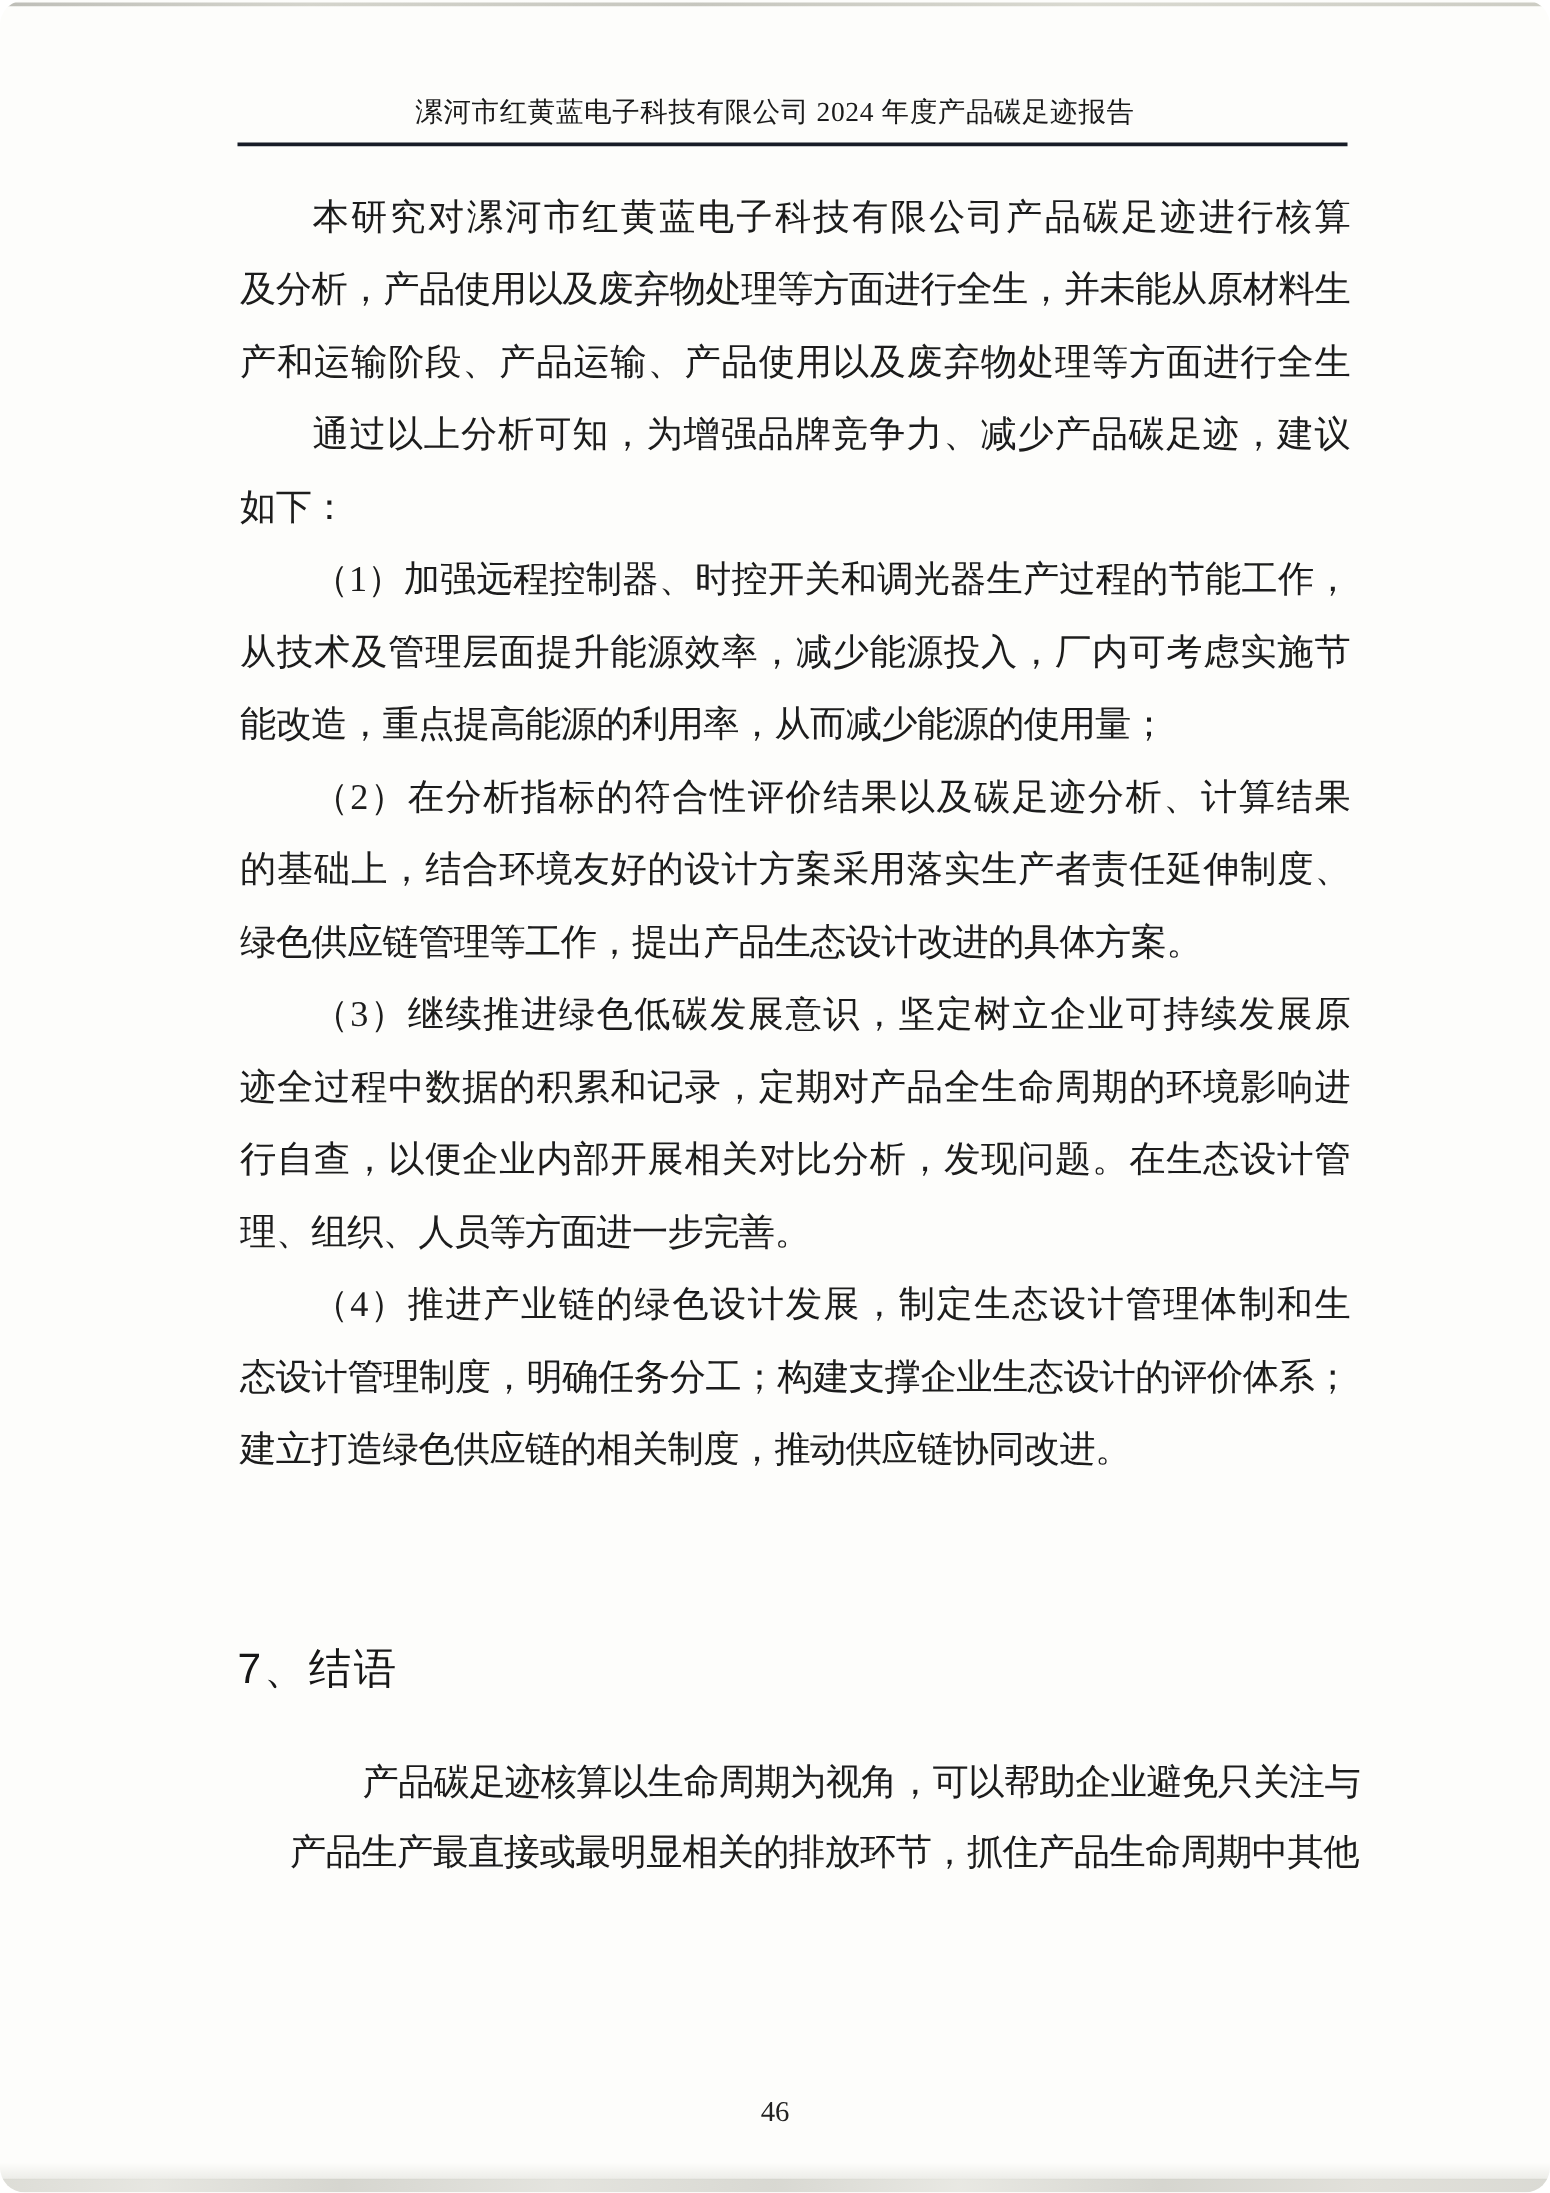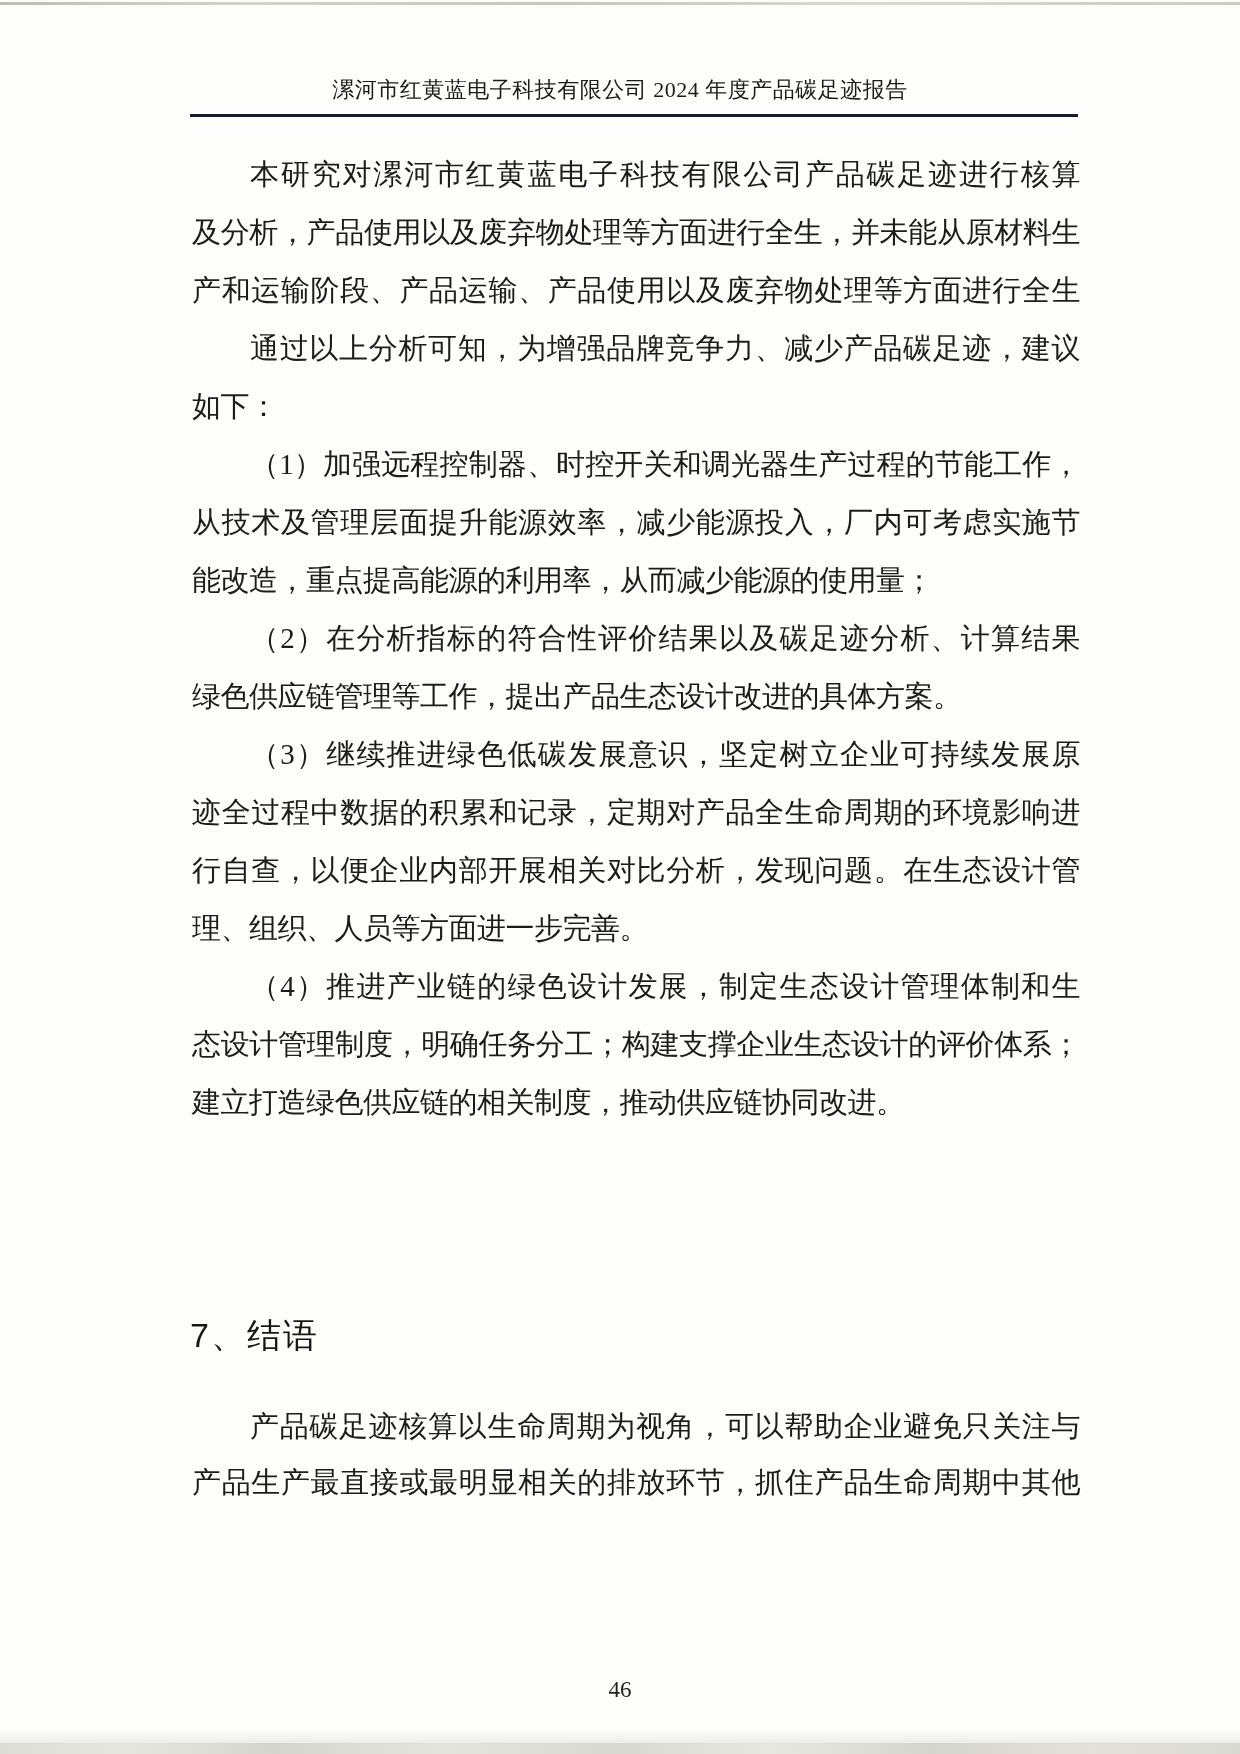--- a/index.html
+++ b/index.html
@@ -4,20 +4,21 @@
 <style>
   html, body { margin: 0; padding: 0; background: #ffffff; }
   .page {
     position: relative;
     width: 1240px;
     height: 1754px;
     background: #fdfdfb;
     overflow: hidden;
     font-family: "Liberation Serif", "DejaVu Serif", serif;
     color: #1f1f1f;
+    border-radius: 20px;
   }
   
   .top-edge {
     position: absolute; top: 2px; left: 0; width: 100%; height: 3px;
     background: linear-gradient(90deg, #a9a9a1 0%, #c6c6bc 20%, #b4b4aa 45%, #cdcdc2 70%, #bcbcb1 100%);
     opacity: 0.75;
   }
   
   .bottom-edge-fade {
     position: absolute; bottom: 10px; left: 0; width: 100%; height: 14px;
@@ -41,21 +42,21 @@
   }
   .body-text {
     position: absolute; top: 145px; left: 192px; width: 888px;
     font-size: 29px; letter-spacing: -0.5px; color: #1c1c1c;
   }
   .body-text .line { height: 58px; line-height: 58px; }
   .closing-text {
     position: absolute; top: 1398px; left: 192px; width: 888px;
     font-size: 29px; letter-spacing: -0.5px; color: #1c1c1c;
   }
-  .closing-text .line { height: 56px; line-height: 56px; }
+  .closing-text .line { height: 56px; line-height: 56px; margin-left: 40px; }
   .line { text-align: justify; white-space: nowrap; }
   .line.full { text-align-last: justify; }
   .line.end  { text-align: left; text-align-last: left; }
   .line.indent { text-indent: 58px; }
   .section-heading {
     position: absolute; top: 1306px; left: 190px; height: 58px; line-height: 58px;
     font-family: "Liberation Sans", "DejaVu Sans", sans-serif;
     font-weight: 400; font-size: 34px; letter-spacing: 2px; color: #161616;
   }
   .page-number {
@@ -80,20 +81,21 @@
     <div class="line full">产和运输阶段、产品运输、产品使用以及废弃物处理等方面进行全生</div>
 
     <div class="line indent full">通过以上分析可知，为增强品牌竞争力、减少产品碳足迹，建议</div>
     <div class="line end">如下：</div>
 
     <div class="line indent full">（1）加强远程控制器、时控开关和调光器生产过程的节能工作，</div>
     <div class="line full">从技术及管理层面提升能源效率，减少能源投入，厂内可考虑实施节</div>
     <div class="line end">能改造，重点提高能源的利用率，从而减少能源的使用量；</div>
 
     <div class="line indent full">（2）在分析指标的符合性评价结果以及碳足迹分析、计算结果</div>
+    <div class="line full">的基础上，结合环境友好的设计方案采用落实生产者责任延伸制度、</div>
     <div class="line end">绿色供应链管理等工作，提出产品生态设计改进的具体方案。</div>
 
     <div class="line indent full">（3）继续推进绿色低碳发展意识，坚定树立企业可持续发展原</div>
     <div class="line full">迹全过程中数据的积累和记录，定期对产品全生命周期的环境影响进</div>
     <div class="line full">行自查，以便企业内部开展相关对比分析，发现问题。在生态设计管</div>
     <div class="line end">理、组织、人员等方面进一步完善。</div>
 
     <div class="line indent full">（4）推进产业链的绿色设计发展，制定生态设计管理体制和生</div>
     <div class="line full">态设计管理制度，明确任务分工；构建支撑企业生态设计的评价体系；</div>
     <div class="line end">建立打造绿色供应链的相关制度，推动供应链协同改进。</div>

